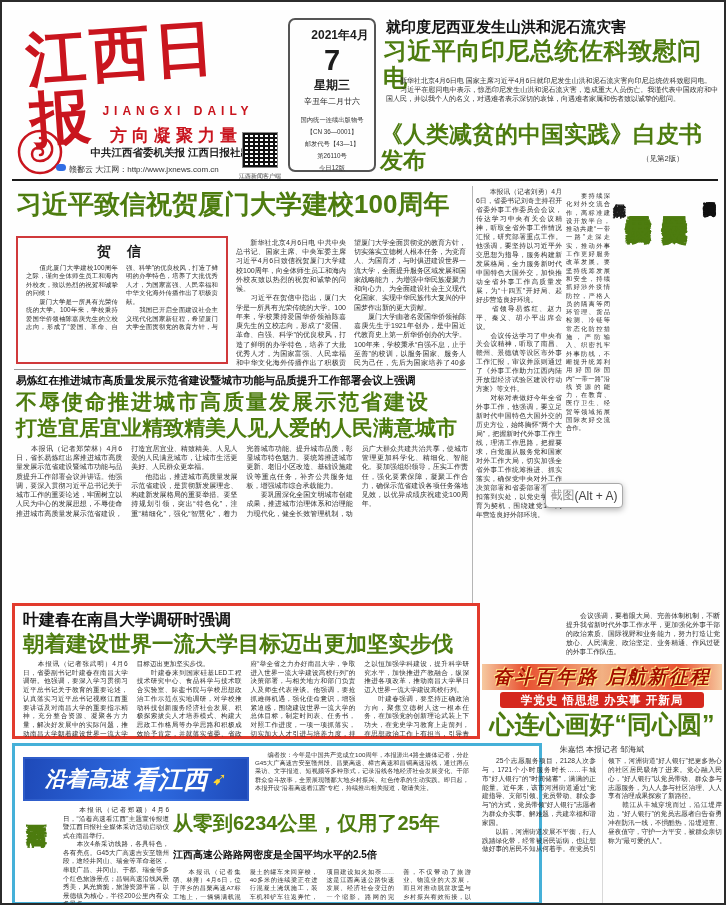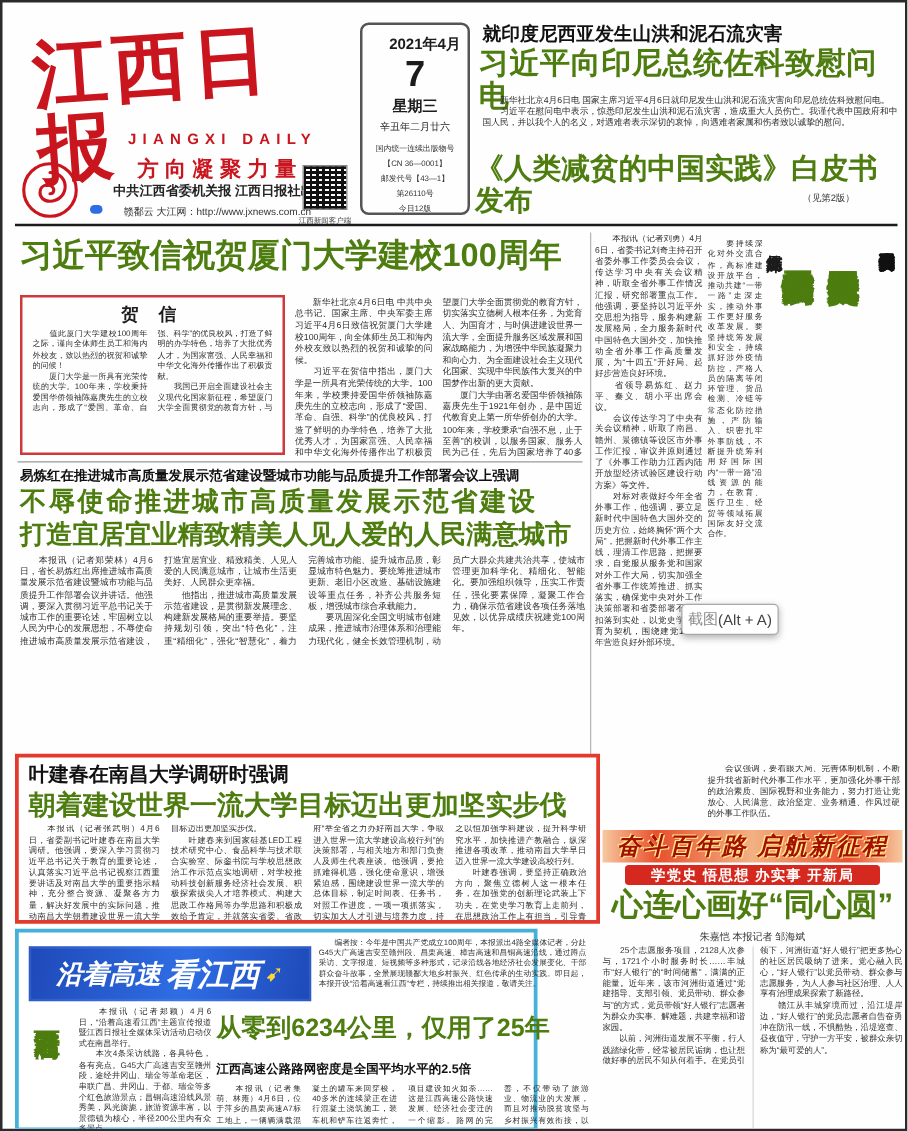--- a/index.html
+++ b/index.html
@@ -57,21 +57,21 @@
 
   <div class="abs" style="left:14px;top:10px;width:266px;height:164px;">
     <div class="abs mast-title red" style="left:12px;top:10px;width:250px;">江西日报</div>
     <div class="abs mast-en red" style="left:52px;top:92px;width:220px;text-align:center;">JIANGXI DAILY</div>
     <div class="abs mast-slogan red" style="left:60px;top:112px;width:200px;text-align:center;">方向凝聚力量</div>
     <div class="abs" style="left:40px;top:134px;width:240px;font-size:10.5px;font-weight:bold;color:#222;text-align:center;">中共江西省委机关报 江西日报社出版</div>
     <svg class="abs" style="left:0px;top:116px;" width="48" height="48" viewBox="0 0 48 48">
       <circle cx="24" cy="24" r="21" fill="none" stroke="#c9151e" stroke-width="2.5"></circle>
       <path d="M24 10c8 0 13 6 12 13-1 6-6 10-12 10-5 0-8-3-8-7 0-3 2-6 6-6 3 0 5 2 5 4 0 2-1 3-3 3" fill="none" stroke="#c9151e" stroke-width="2.5" stroke-linecap="round"></path>
     </svg>
-    <div class="abs" style="left:40px;top:152px;width:190px;font-size:8px;color:#333;display:flex;align-items:flex-start;gap:17px;margin-left:16px;">
+    <div class="abs" style="left:40px;top:152px;width:190px;font-size:8px;color:#333;display:flex;align-items:flex-start;gap:3px;">
       <span style="display:inline-block;width:10px;height:7px;background:#2f6de4;border-radius:4px;"></span>
       <span>赣鄱云  大江网：http://www.jxnews.com.cn</span>
     </div>
     <div class="qr abs" style="left:226px;top:120px;"></div>
     <div class="abs" style="left:214px;top:160px;width:60px;font-size:6px;color:#444;text-align:center;">江西新闻客户端</div>
   </div>
 
   <div class="datebox abs" style="left:286px;top:16px;width:88px;height:154px;">
     <div style="font-size:12px;font-weight:bold;margin-left:16px;">2021年4月</div>
     <div style="font-size:29px;font-weight:bold;line-height:1.15;">7</div>
@@ -131,21 +131,21 @@
 　　要巩固深化全国文明城市创建成果，推进城市治理体系和治理能力现代化，健全长效管理机制，动员广大群众共建共治共享，使城市管理更加科学化、精细化、智能化。要加强组织领导，压实工作责任，强化要素保障，凝聚工作合力，确保示范省建设各项任务落地见效，以优异成绩庆祝建党100周年。</div>
 
   <div class="redbox abs" style="left:10px;top:601px;width:468px;height:136px;">
     <div class="kicker" style="font-size:16px;">叶建春在南昌大学调研时强调</div>
     <div class="hl" style="font-size:21.5px;margin-top:1px;">朝着建设世界一流大学目标迈出更加坚实步伐</div>
     <div class="cols4 body-s jt pre" style="height:86px;margin-top:4px;font-size:6.6px;">　　本报讯（记者张武明）4月6日，省委副书记叶建春在南昌大学调研。他强调，要深入学习贯彻习近平总书记关于教育的重要论述，认真落实习近平总书记视察江西重要讲话及对南昌大学的重要指示精神，充分整合资源、凝聚各方力量，解决好发展中的实际问题，推动南昌大学朝着建设世界一流大学目标迈出更加坚实步伐。
 　　叶建春来到国家硅基LED工程技术研究中心、食品科学与技术联合实验室、际銮书院与学校思想政治工作示范点实地调研，对学校推动科技创新服务经济社会发展、积极探索拔尖人才培养模式、构建大思政工作格局等办学思路和积极成效给予肯定，并就落实省委、省政府“举全省之力办好南昌大学，争取进入世界一流大学建设高校行列”的决策部署，与相关地方和部门负责人及师生代表座谈。他强调，要抢抓难得机遇，强化使命意识，增强紧迫感，围绕建设世界一流大学的总体目标，制定时间表、任务书，对照工作进度，一项一项抓落实，切实加大人才引进与培养力度，持之以恒加强学科建设，提升科学研究水平，加快推进产教融合，纵深推进各项改革，推动南昌大学早日迈入世界一流大学建设高校行列。
 　　叶建春强调，要坚持正确政治方向，聚焦立德树人这一根本任务，在加强党的创新理论武装上下功夫，在党史学习教育上走前列，在思想政治工作上有担当，引导青年学生坚定信念、跟党走，培养社会主义建设者和接班人。（下转第2版）</div>
   </div>
 
-  <div class="cyanbox abs" style="left:10px;top:741px;width:418px;height:162px;">
+  <div class="cyanbox abs" style="left:10px;top:741px;width:530px;height:162px;">
     <div class="bluebanner abs" style="left:8px;top:11px;width:226px;height:44px;">
       <span style="font-size:21px;">沿着高速</span>
       <span style="font-size:25px;">看江西</span>
       <span style="color:#ffd633;font-size:18px;font-style:normal;">➹</span>
     </div>
     <div class="abs body-s jt pre" style="left:240px;top:5px;width:214px;height:56px;font-size:6.2px;color:#333;">　　编者按：今年是中国共产党成立100周年，本报派出4路全媒体记者，分赴G45大广高速吉安至赣州段、昌栗高速、樟吉高速和昌铜高速沿线，通过蹲点采访、文字报道、短视频等多种形式，记录沿线各地经济社会发展变化、干部群众奋斗故事，全景展现赣鄱大地乡村振兴、红色传承的生动实践。即日起，本报开设“沿着高速看江西”专栏，持续推出相关报道，敬请关注。</div>
     <div class="abs vtext hl" style="left:10px;top:62px;height:96px;font-size:21px;overflow:hidden;">沿着高速看江西</div>
     <div class="abs body-s jt pre" style="left:48px;top:60px;width:106px;height:98px;font-size:6.5px;">　　本报讯（记者郑颖）4月6日，“沿着高速看江西”主题宣传报道暨江西日报社全媒体采访活动启动仪式在南昌举行。
 　　本次4条采访线路，各具特色，各有亮点。G45大广高速吉安至赣州段，途经井冈山、瑞金等革命老区，串联广昌、井冈山、于都、瑞金等多个红色旅游景点；昌铜高速沿线风景秀美，风光旖旎，旅游资源丰富，以景德镇为核心，半径200公里内有众多景点……</div>
     <div class="abs hl" style="left:158px;top:66px;width:298px;font-size:20px;">从零到6234公里，仅用了25年</div>

